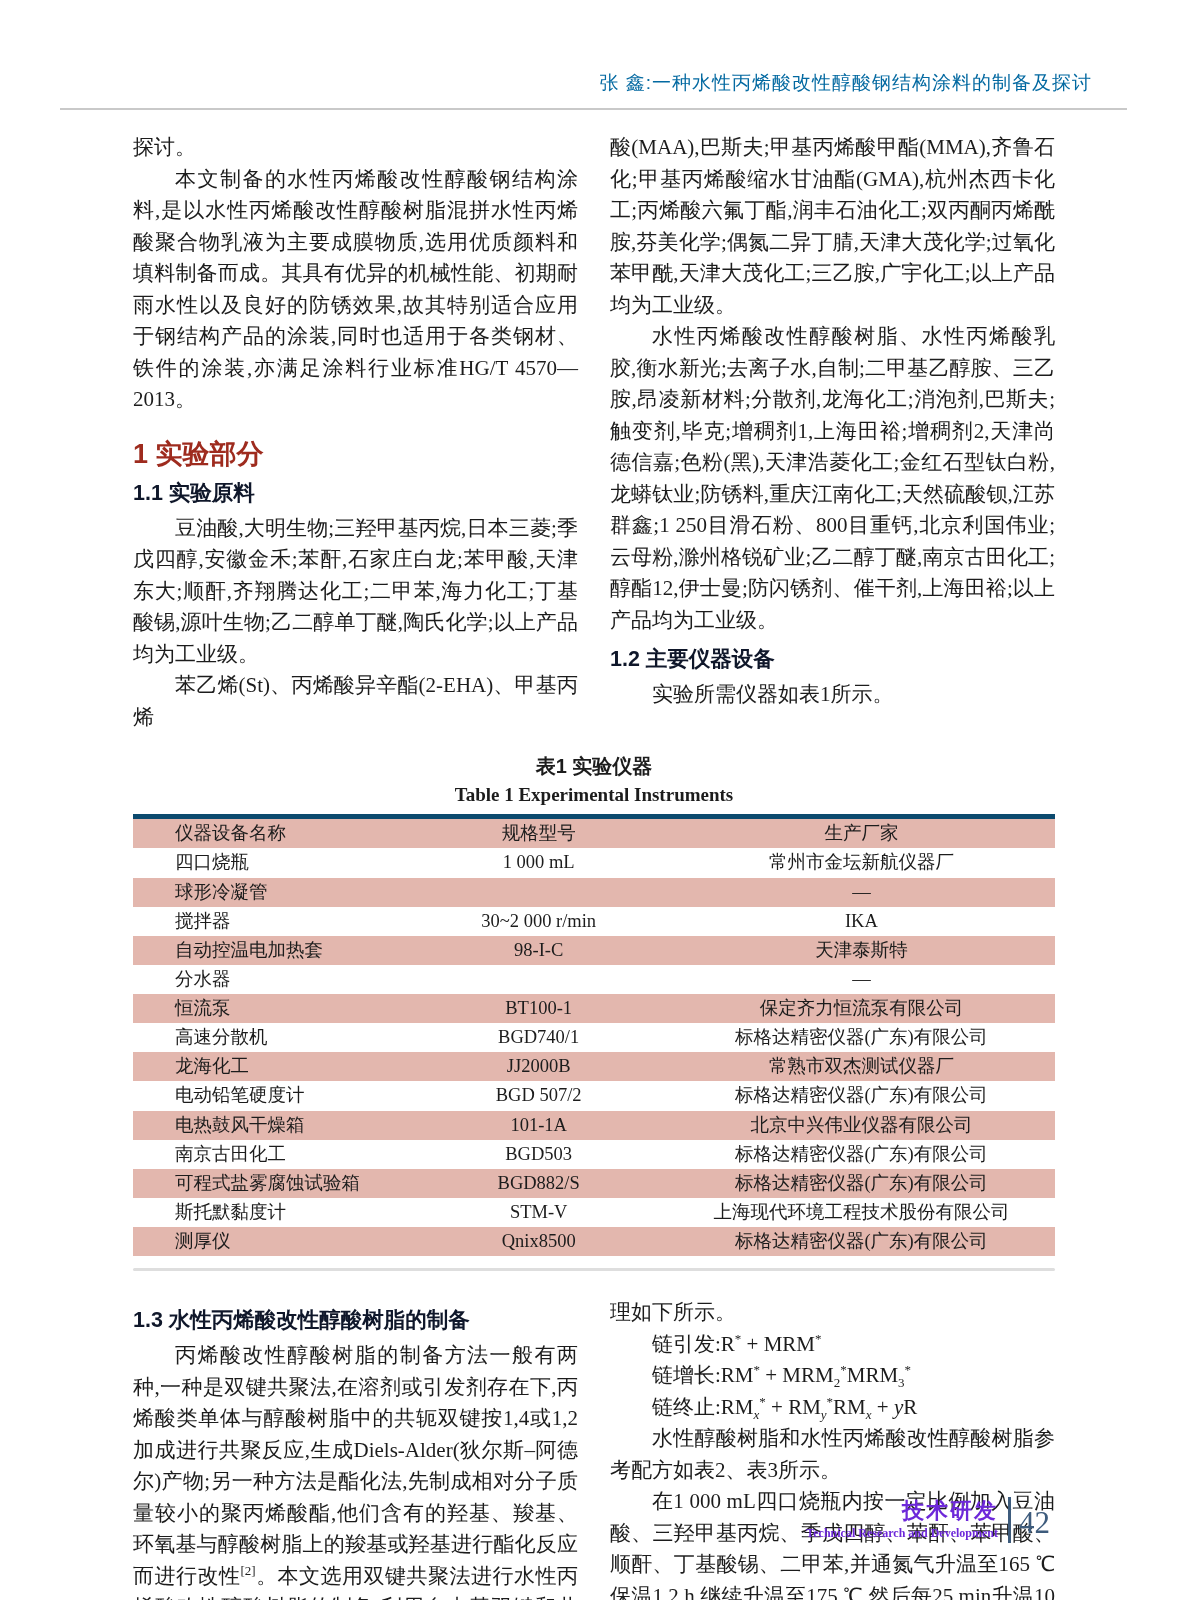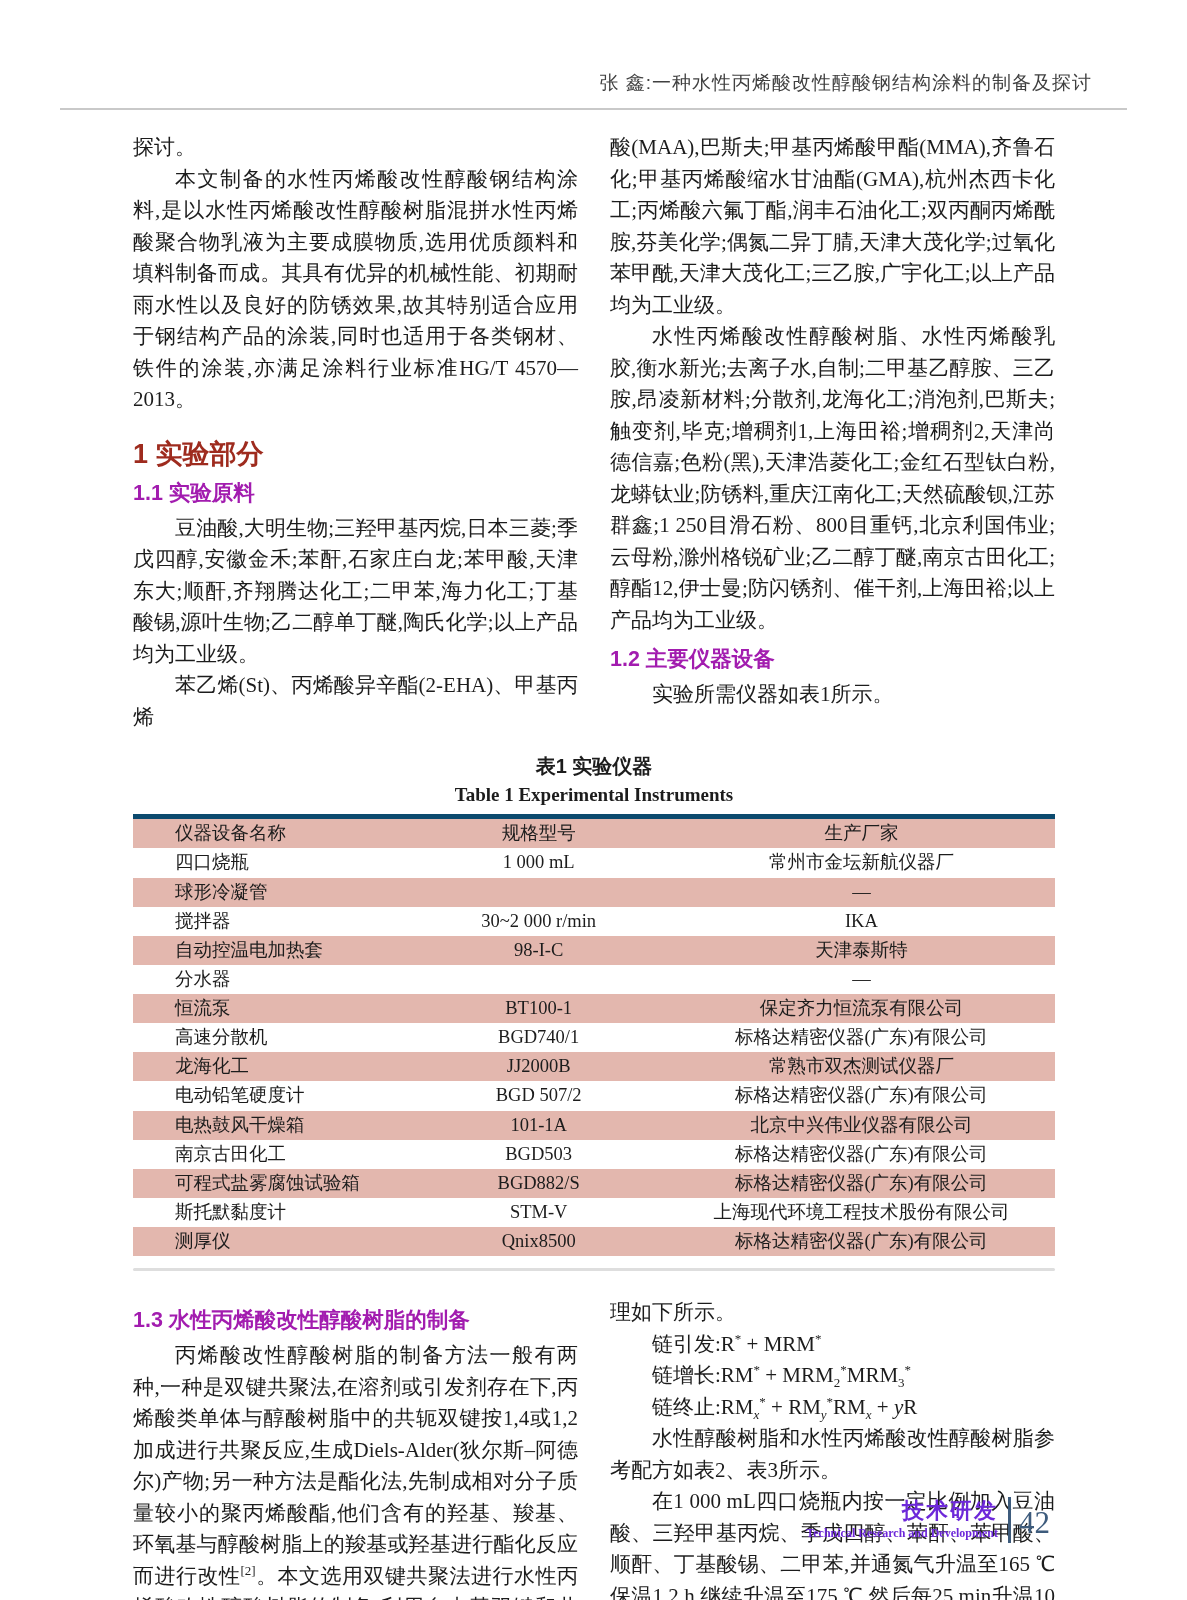--- a/index.html
+++ b/index.html
@@ -10,21 +10,21 @@
     color:#1c1c1c;
     position:relative;
     overflow:hidden;
   }
   .page{position:relative;width:1187px;height:1600px;}
 
   
   .running-head{
     position:absolute;top:70px;right:95px;
     font-family:"Liberation Sans", sans-serif;
-    font-size:19px;color:#404040;letter-spacing:1px;
+    font-size:19px;color:#0369a1;letter-spacing:1px;
   }
   .head-rule{
     position:absolute;top:108px;left:60px;right:60px;
     height:2px;background:#c9c9c9;
   }
 
   
   .content{
     position:absolute;top:132px;left:133px;width:922px;
   }
@@ -33,21 +33,21 @@
   .col p{margin:0;}
   .col p.indent{text-indent:2em;}
 
   h1.sec{
     font-family:"Liberation Sans", sans-serif;
     color:#9e2b1e;font-size:27px;font-weight:bold;
     margin:22px 0 10px 0;line-height:1.2;text-align:left;
   }
   h2.sub{
     font-family:"Liberation Sans", sans-serif;
-    color:#a21caf;font-size:21.5px;font-weight:bold;
+    color:#0f172a;font-size:21.5px;font-weight:bold;
     margin:10px 0 6px 0;line-height:1.25;text-align:left;
   }
 
   sup.ref{font-size:13px;line-height:0;}
 
   
   .table-block{margin-top:20px;}
   .tcap-cn{
     text-align:center;font-family:"Liberation Sans", sans-serif;
     font-weight:bold;font-size:20px;margin-bottom:4px;

